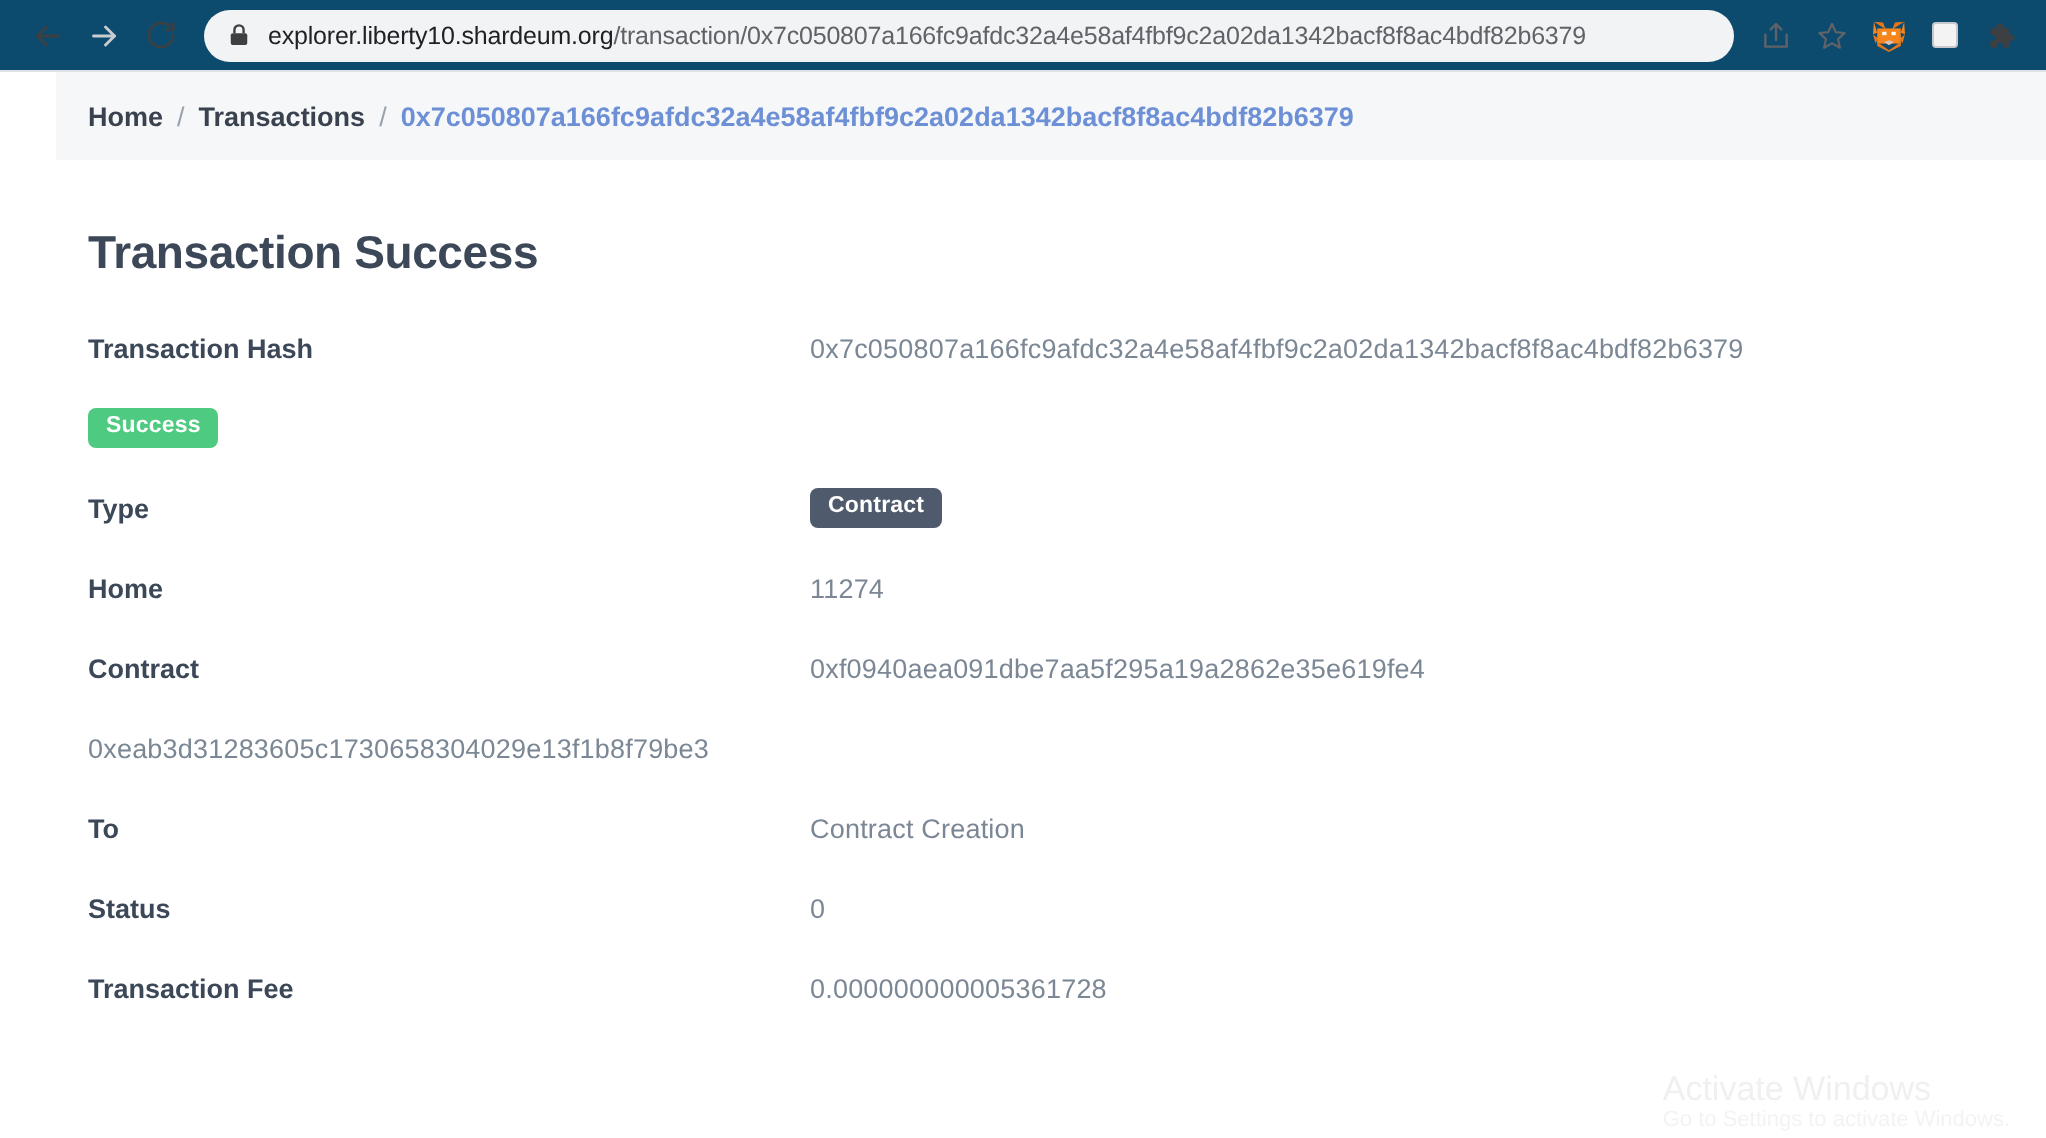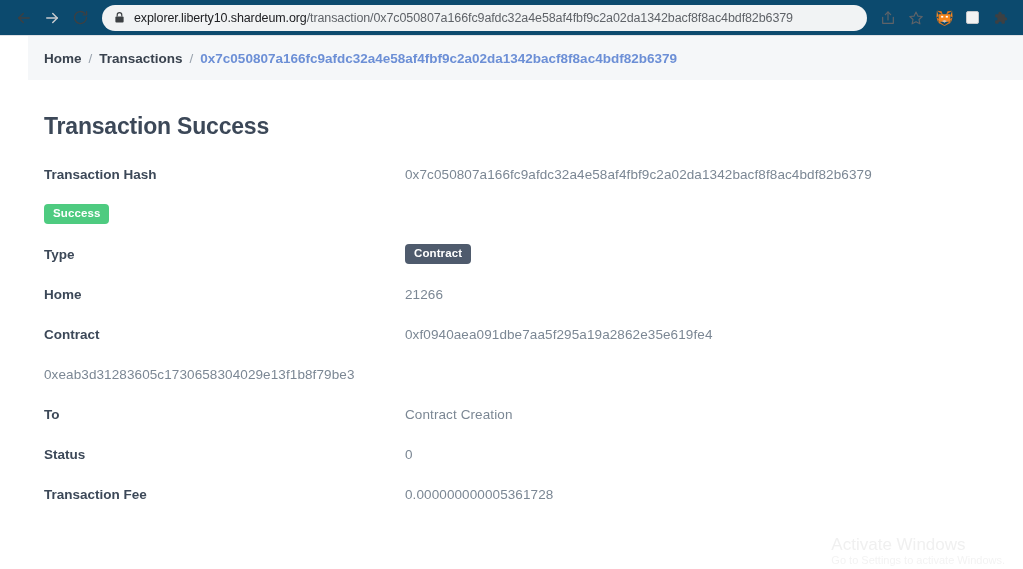--- a/index.html
+++ b/index.html
@@ -300,21 +300,21 @@
 
       <div class="detail-row">
         <div class="detail-label">Type</div>
         <div class="detail-value">
           <span class="badge badge-contract">Contract</span>
         </div>
       </div>
 
       <div class="detail-row">
         <div class="detail-label">Home</div>
-        <div class="detail-value">21266</div>
+        <div class="detail-value">11274</div>
       </div>
 
 
       <div class="detail-row">
         <div class="detail-label">Contract</div>
         <div class="detail-value">0xf0940aea091dbe7aa5f295a19a2862e35e619fe4</div>
       </div>
 
       <div class="detail-row">
         <div class="detail-value">0xeab3d31283605c1730658304029e13f1b8f79be3</div>

